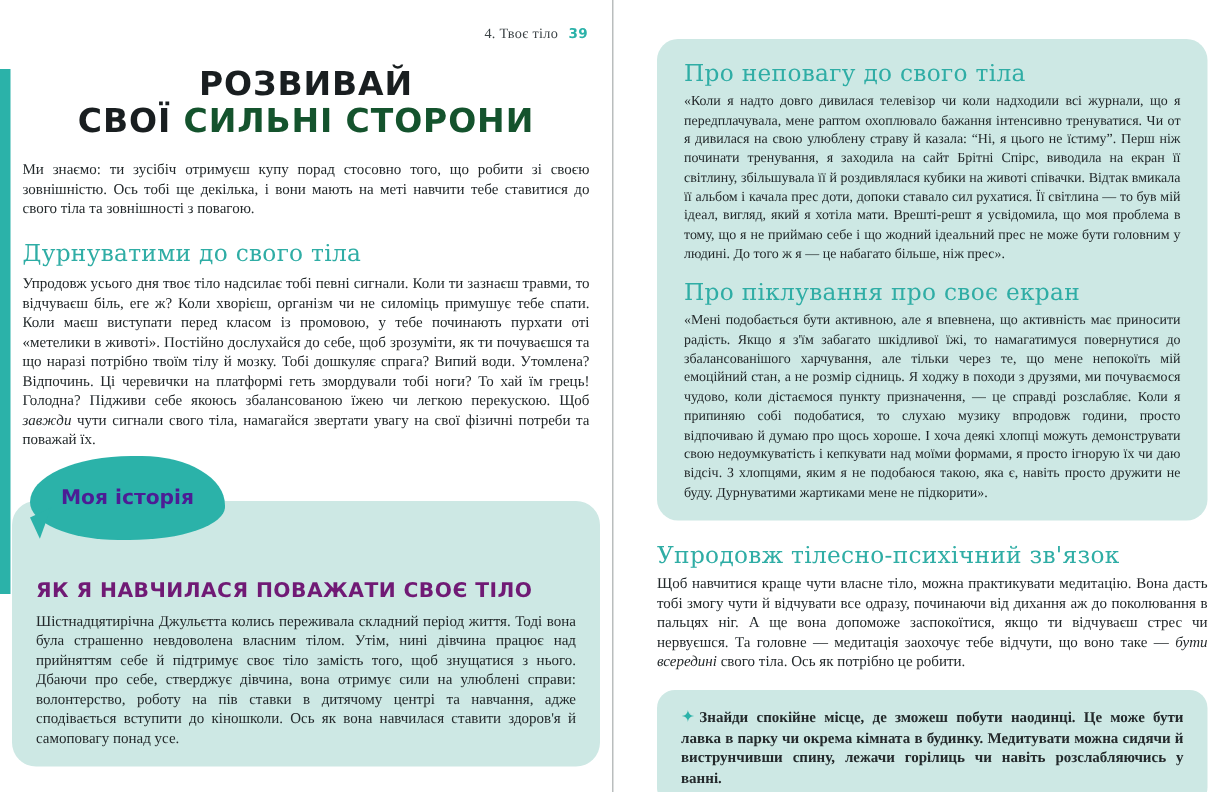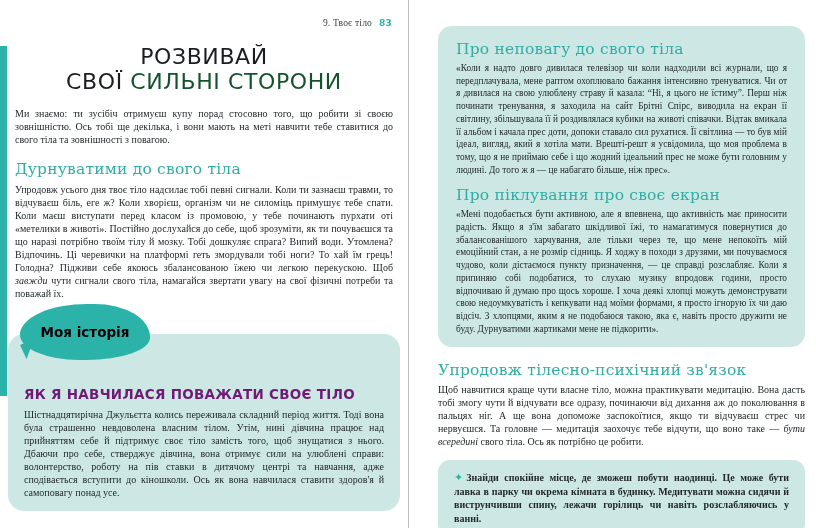--- a/index.html
+++ b/index.html
@@ -13,40 +13,40 @@
   .spine { width:1px; height:528px; background:#b9bdbd; flex:0 0 1px; }
 
   
   .edge-strip { position:absolute; left:0; top:46px; width:7px; height:350px; background:#2bb2a9; }
   .running-header { position:absolute; top:18px; right:16px; font-size:9.5px; color:#3c4346; letter-spacing:0.2px; }
   .running-header .pagenum { color:#2bb2a9; font-family:"DejaVu Sans", sans-serif; font-weight:700; font-size:9px; margin-left:7px; }
 
   .left-content { padding:0 15px; }
   .display-title {
     margin:44px 0 0 0; text-align:center;
-    font-family:"DejaVu Sans", sans-serif; font-weight:400; text-transform:uppercase;
+    font-family:"DejaVu Sans", sans-serif; font-weight:700; text-transform:uppercase;
     font-size:22px; line-height:25px; letter-spacing:0.6px; color:#191e20;
   }
   .display-title .teal { color:#14532d; }
   .intro { margin:13px 0 0 0; font-size:10px; line-height:13.2px; text-align:justify; }
 
   .section-heading {
     font-family:"DejaVu Serif", serif; font-weight:400; color:#2fada5;
     font-size:15.5px; line-height:18px; margin:13px 0 5px 0; letter-spacing:0.2px;
   }
   .body-par { margin:0; font-size:10px; line-height:13px; text-align:justify; }
   .body-par i { font-style:italic; }
 
   .story-box {
     position:relative; margin:34px -7px 0 -7px; background:#cde8e4;
     border-radius:16px; padding:52px 16px 12px 16px;
   }
   .bubble {
     position:absolute; top:-30px; left:12px; width:130px; height:56px;
-    background:#2bb2a9; color:#000000; display:flex; align-items:center; justify-content:center;
+    background:#2bb2a9; color:#4c1d95; display:flex; align-items:center; justify-content:center;
     font-family:"DejaVu Sans", sans-serif; font-weight:700; font-size:13.5px;
     border-radius:55% 45% 52% 48% / 58% 62% 42% 48%;
   }
   .bubble::before {
     content:""; position:absolute; left:-11px; bottom:4px; width:0; height:0;
     border:11px solid transparent; border-right-color:#2bb2a9; transform:rotate(20deg);
   }
   .story-heading {
     margin:0 0 6px 0; font-family:"DejaVu Sans", sans-serif; font-weight:800;
     text-transform:uppercase; font-size:13.5px; letter-spacing:0.3px; color:#701a75;
@@ -71,21 +71,21 @@
 </style>
 </head>
 <body>
 
 <div class="spread">
 
   <div class="page page-left">
     <div class="edge-strip"></div>
 
     <div class="running-header">
-      <span>9. Твоє тіло</span><span class="pagenum">83</span>
+      <span>4. Твоє тіло</span><span class="pagenum">39</span>
     </div>
 
     <div class="left-content">
       <h1 class="display-title">
         <span>Розвивай</span><br>
         <span>свої </span><span class="teal">сильні сторони</span>
       </h1>
 
       <p class="intro"><span>Ми знаємо: ти зусібіч отримуєш купу порад стосовно того, що робити зі своєю зовнішністю. Ось тобі ще декілька, і вони мають на меті навчити тебе ставитися до свого тіла та зовнішності з повагою.</span></p>
 

